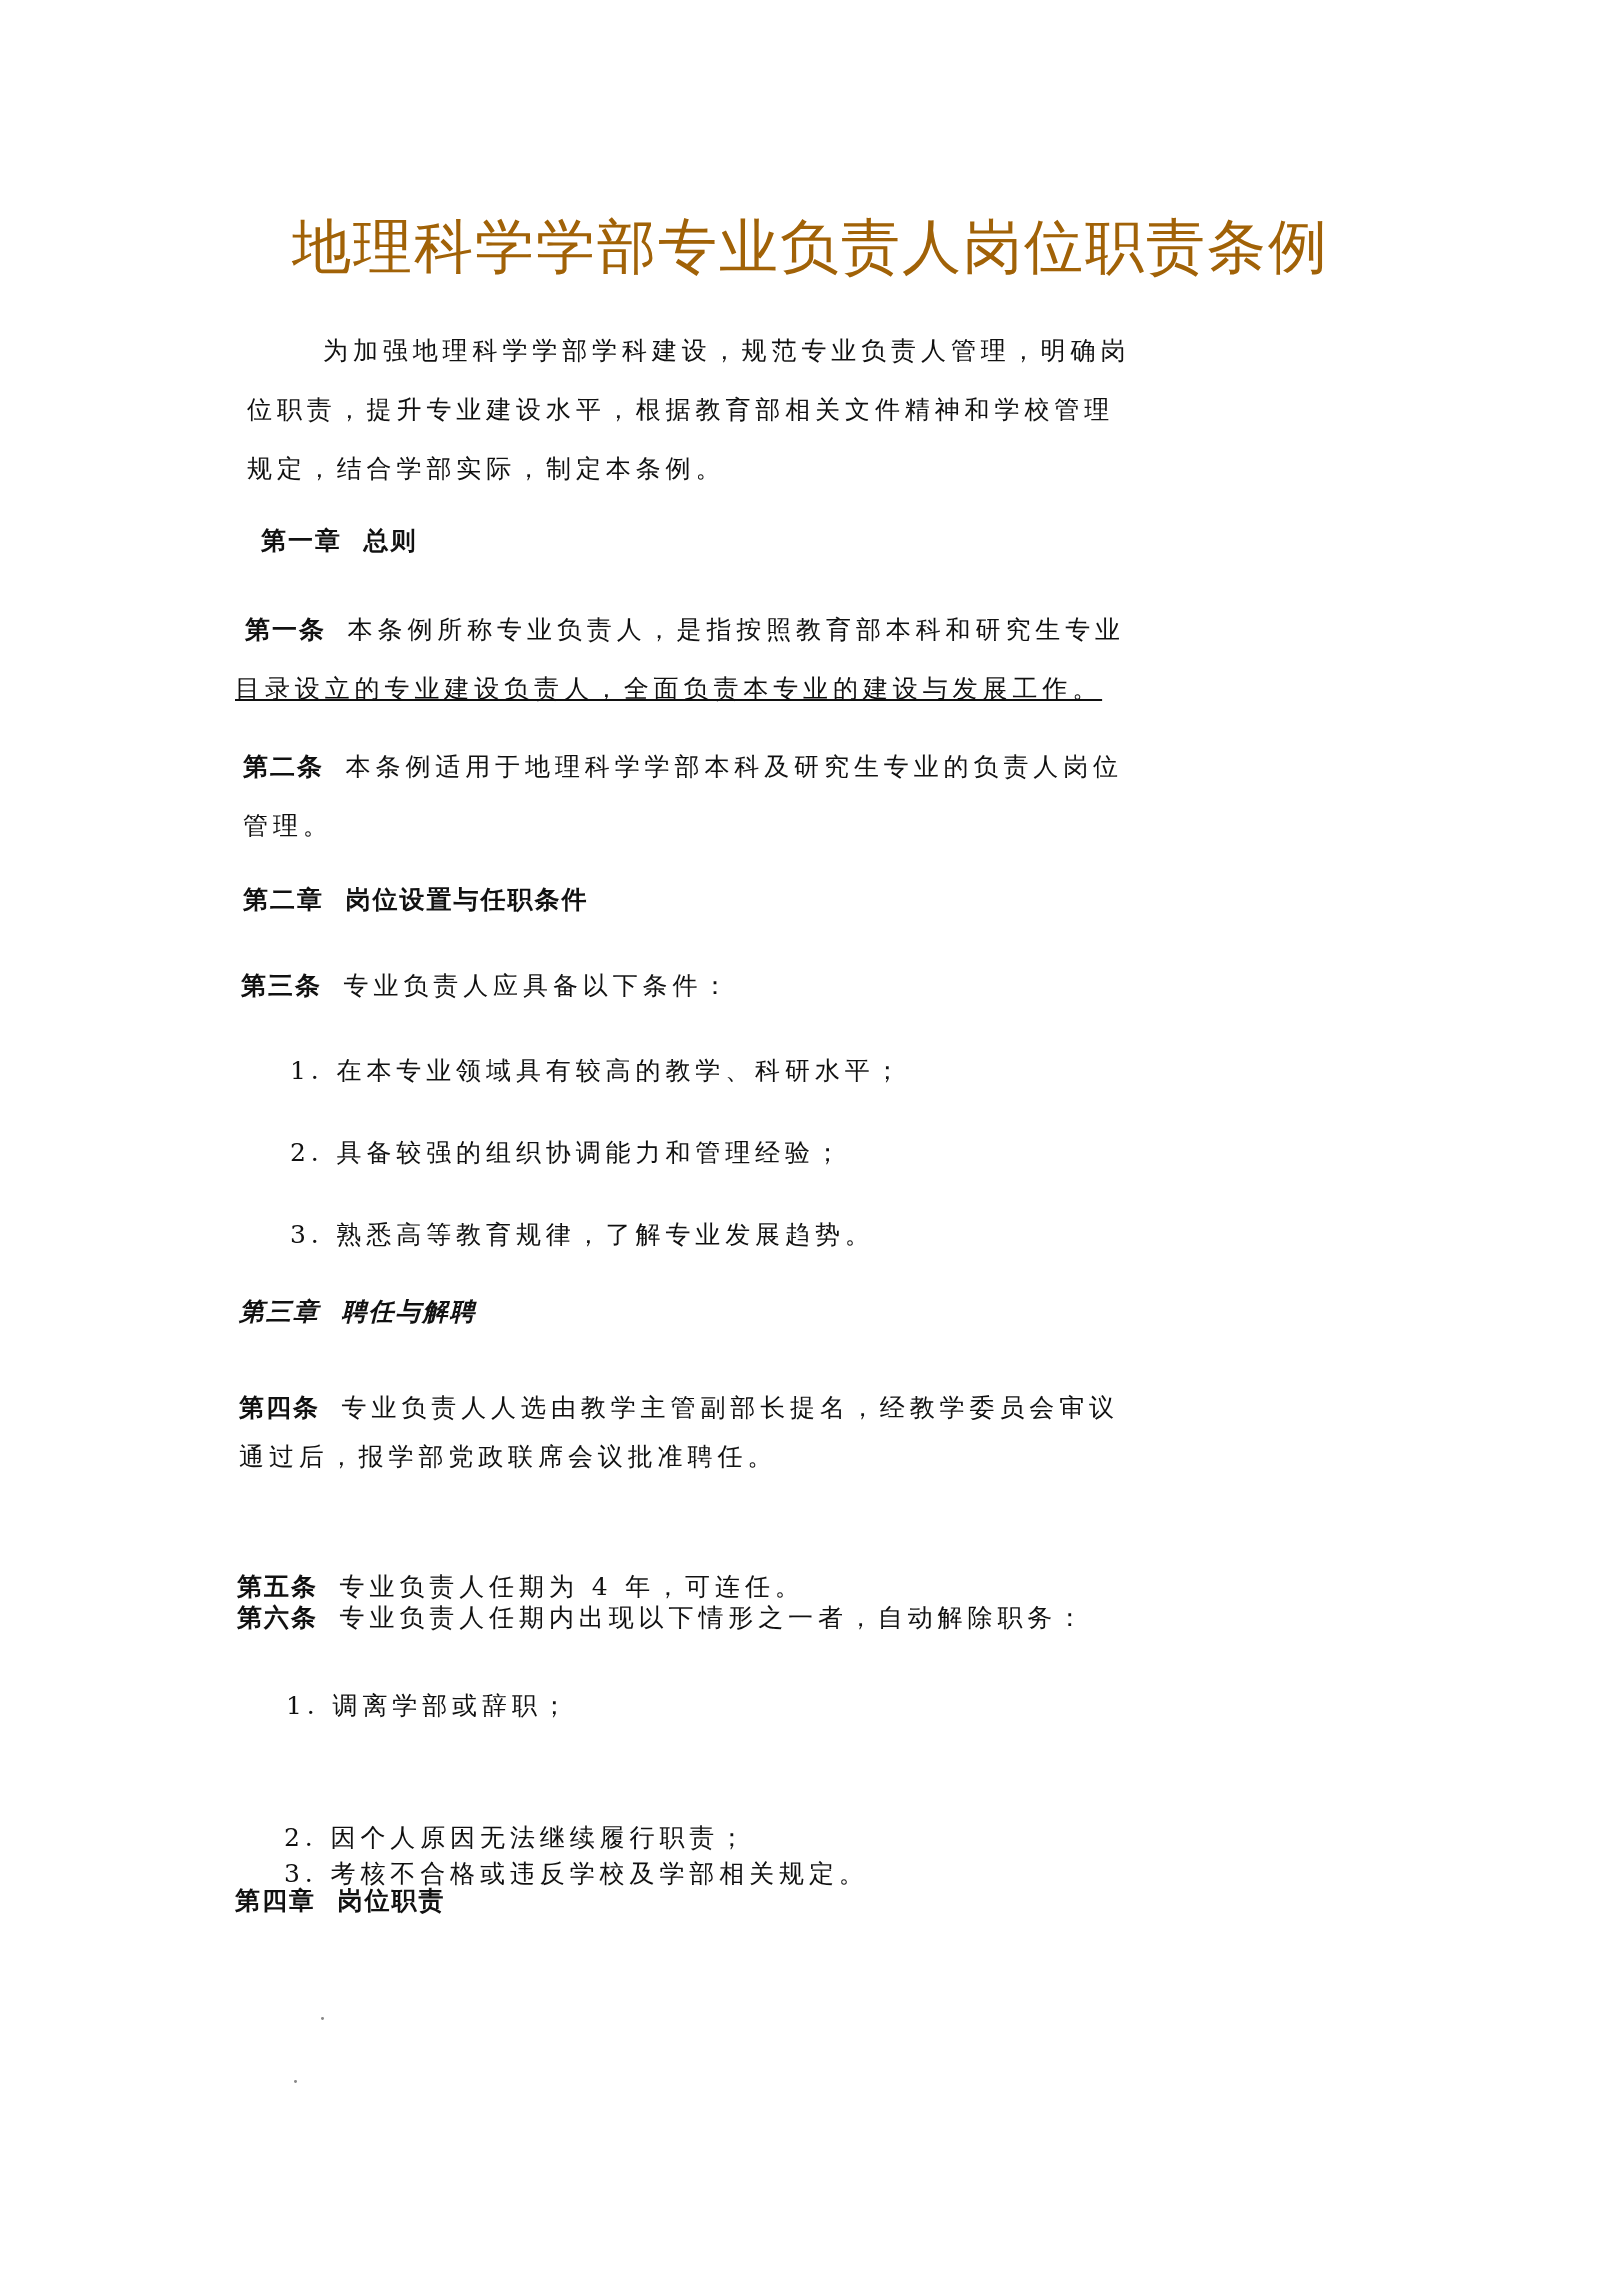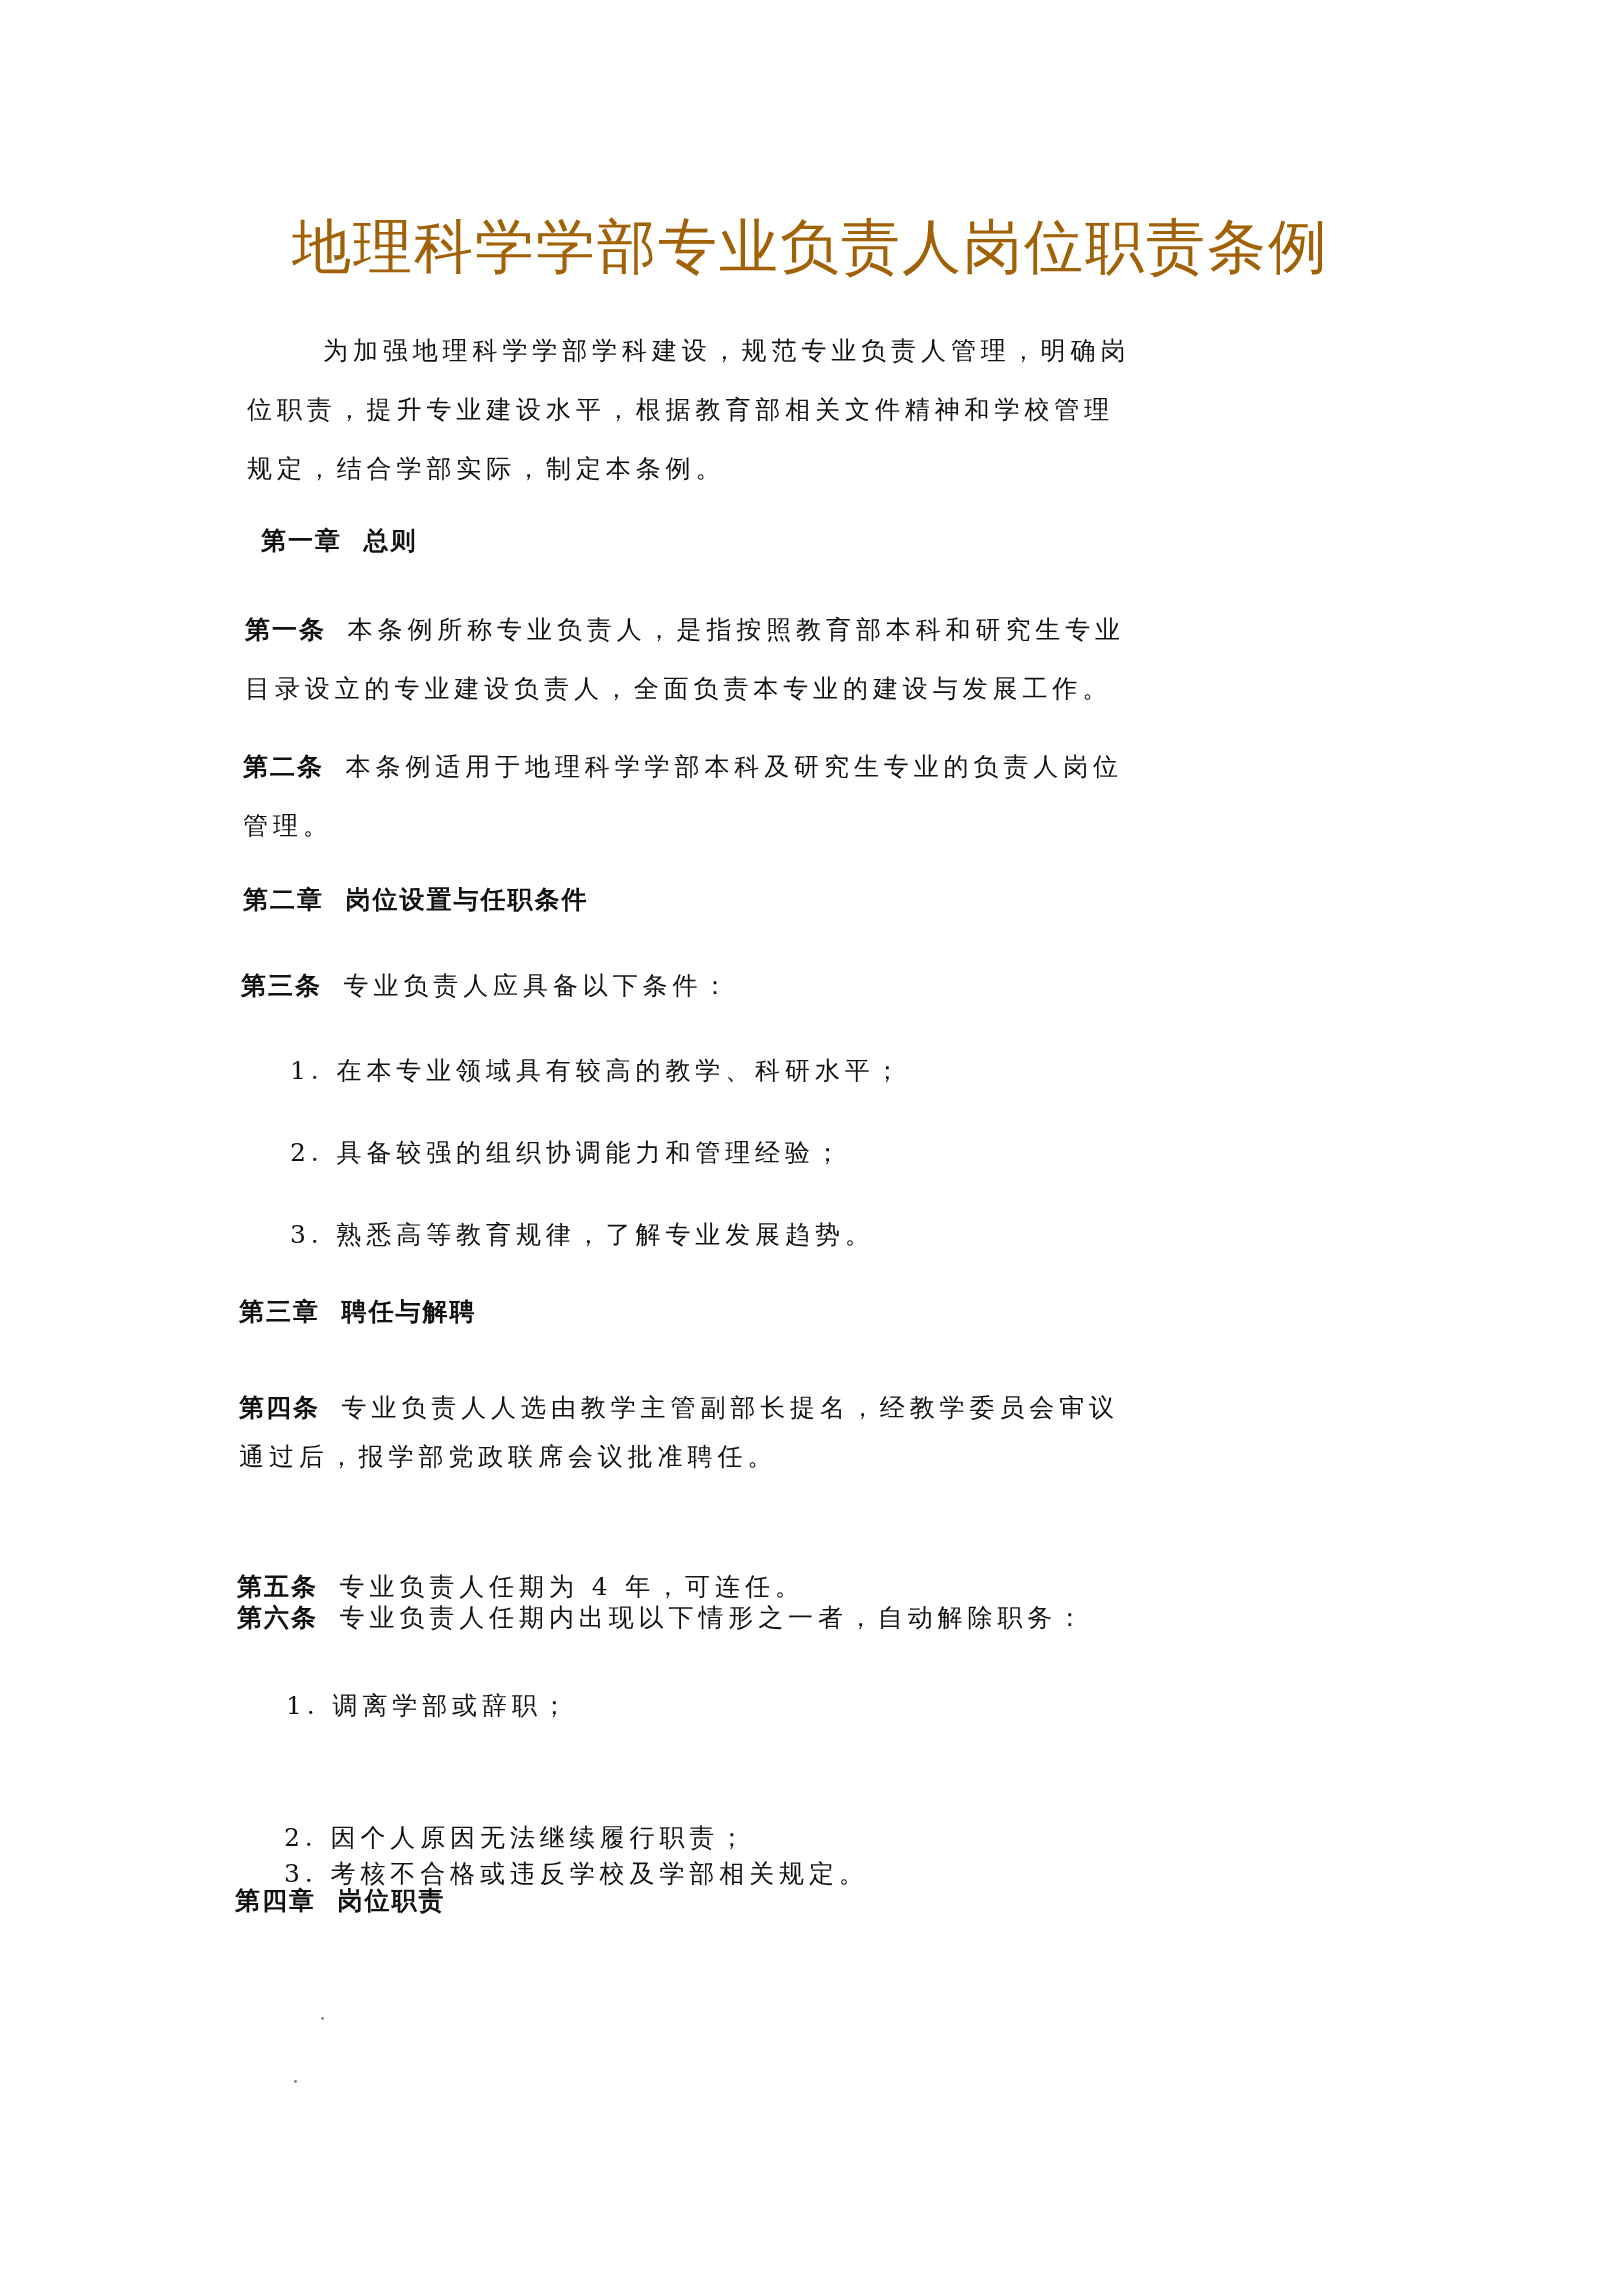--- a/index.html
+++ b/index.html
@@ -32,39 +32,39 @@
   <div class="line" style="left:247px; top:388px;">位职责，提升专业建设水平，根据教育部相关文件精神和学校管理</div>
   <div class="line" style="left:247px; top:447px;">规定，结合学部实际，制定本条例。</div>
 
   <div class="line" style="left:245px; top:519px;margin-left:16px;">
     <span class="bold">第一章</span><span class="sp"></span><span class="bold">总则</span>
   </div>
 
   <div class="line" style="left:245px; top:608px;">
     <span class="bold">第一条</span><span class="sp"></span><span>本条例所称专业负责人，是指按照教育部本科和研究生专业</span>
   </div>
-  <div class="line" style="left:245px; top:667px;">目录设立的专业建设负责人，全面负责本专业的建设与发展工作。</div>
+  <div class="line" style="left:235px; top:667px;text-decoration:underline;">目录设立的专业建设负责人，全面负责本专业的建设与发展工作。</div>
 
   <div class="line" style="left:243px; top:745px;">
     <span class="bold">第二条</span><span class="sp"></span><span>本条例适用于地理科学学部本科及研究生专业的负责人岗位</span>
   </div>
   <div class="line" style="left:243px; top:804px;">管理。</div>
 
   <div class="line" style="left:243px; top:878px;">
     <span class="bold">第二章</span><span class="sp"></span><span class="bold">岗位设置与任职条件</span>
   </div>
 
   <div class="line" style="left:241px; top:964px;">
     <span class="bold">第三条</span><span class="sp"></span><span>专业负责人应具备以下条件：</span>
   </div>
   <div class="line" style="left:290px; top:1049px;">1. 在本专业领域具有较高的教学、科研水平；</div>
   <div class="line" style="left:290px; top:1131px;">2. 具备较强的组织协调能力和管理经验；</div>
   <div class="line" style="left:290px; top:1213px;">3. 熟悉高等教育规律，了解专业发展趋势。</div>
 
-  <div class="line" style="left:239px; top:1290px;">
+  <div class="line" style="left:239px; top:1290px;font-style:italic;">
     <span class="bold">第三章</span><span class="sp"></span><span class="bold">聘任与解聘</span>
   </div>
 
   <div class="line" style="left:239px; top:1376px;margin-top:10px;">
     <span class="bold">第四条</span><span class="sp"></span><span>专业负责人人选由教学主管副部长提名，经教学委员会审议</span>
   </div>
   <div class="line" style="left:239px; top:1435px;">通过后，报学部党政联席会议批准聘任。</div>
 
   <div class="line" style="left:237px; top:1517px;margin-top:48px;">
     <span class="bold">第五条</span><span class="sp"></span><span>专业负责人任期为 4 年，可连任。</span>

